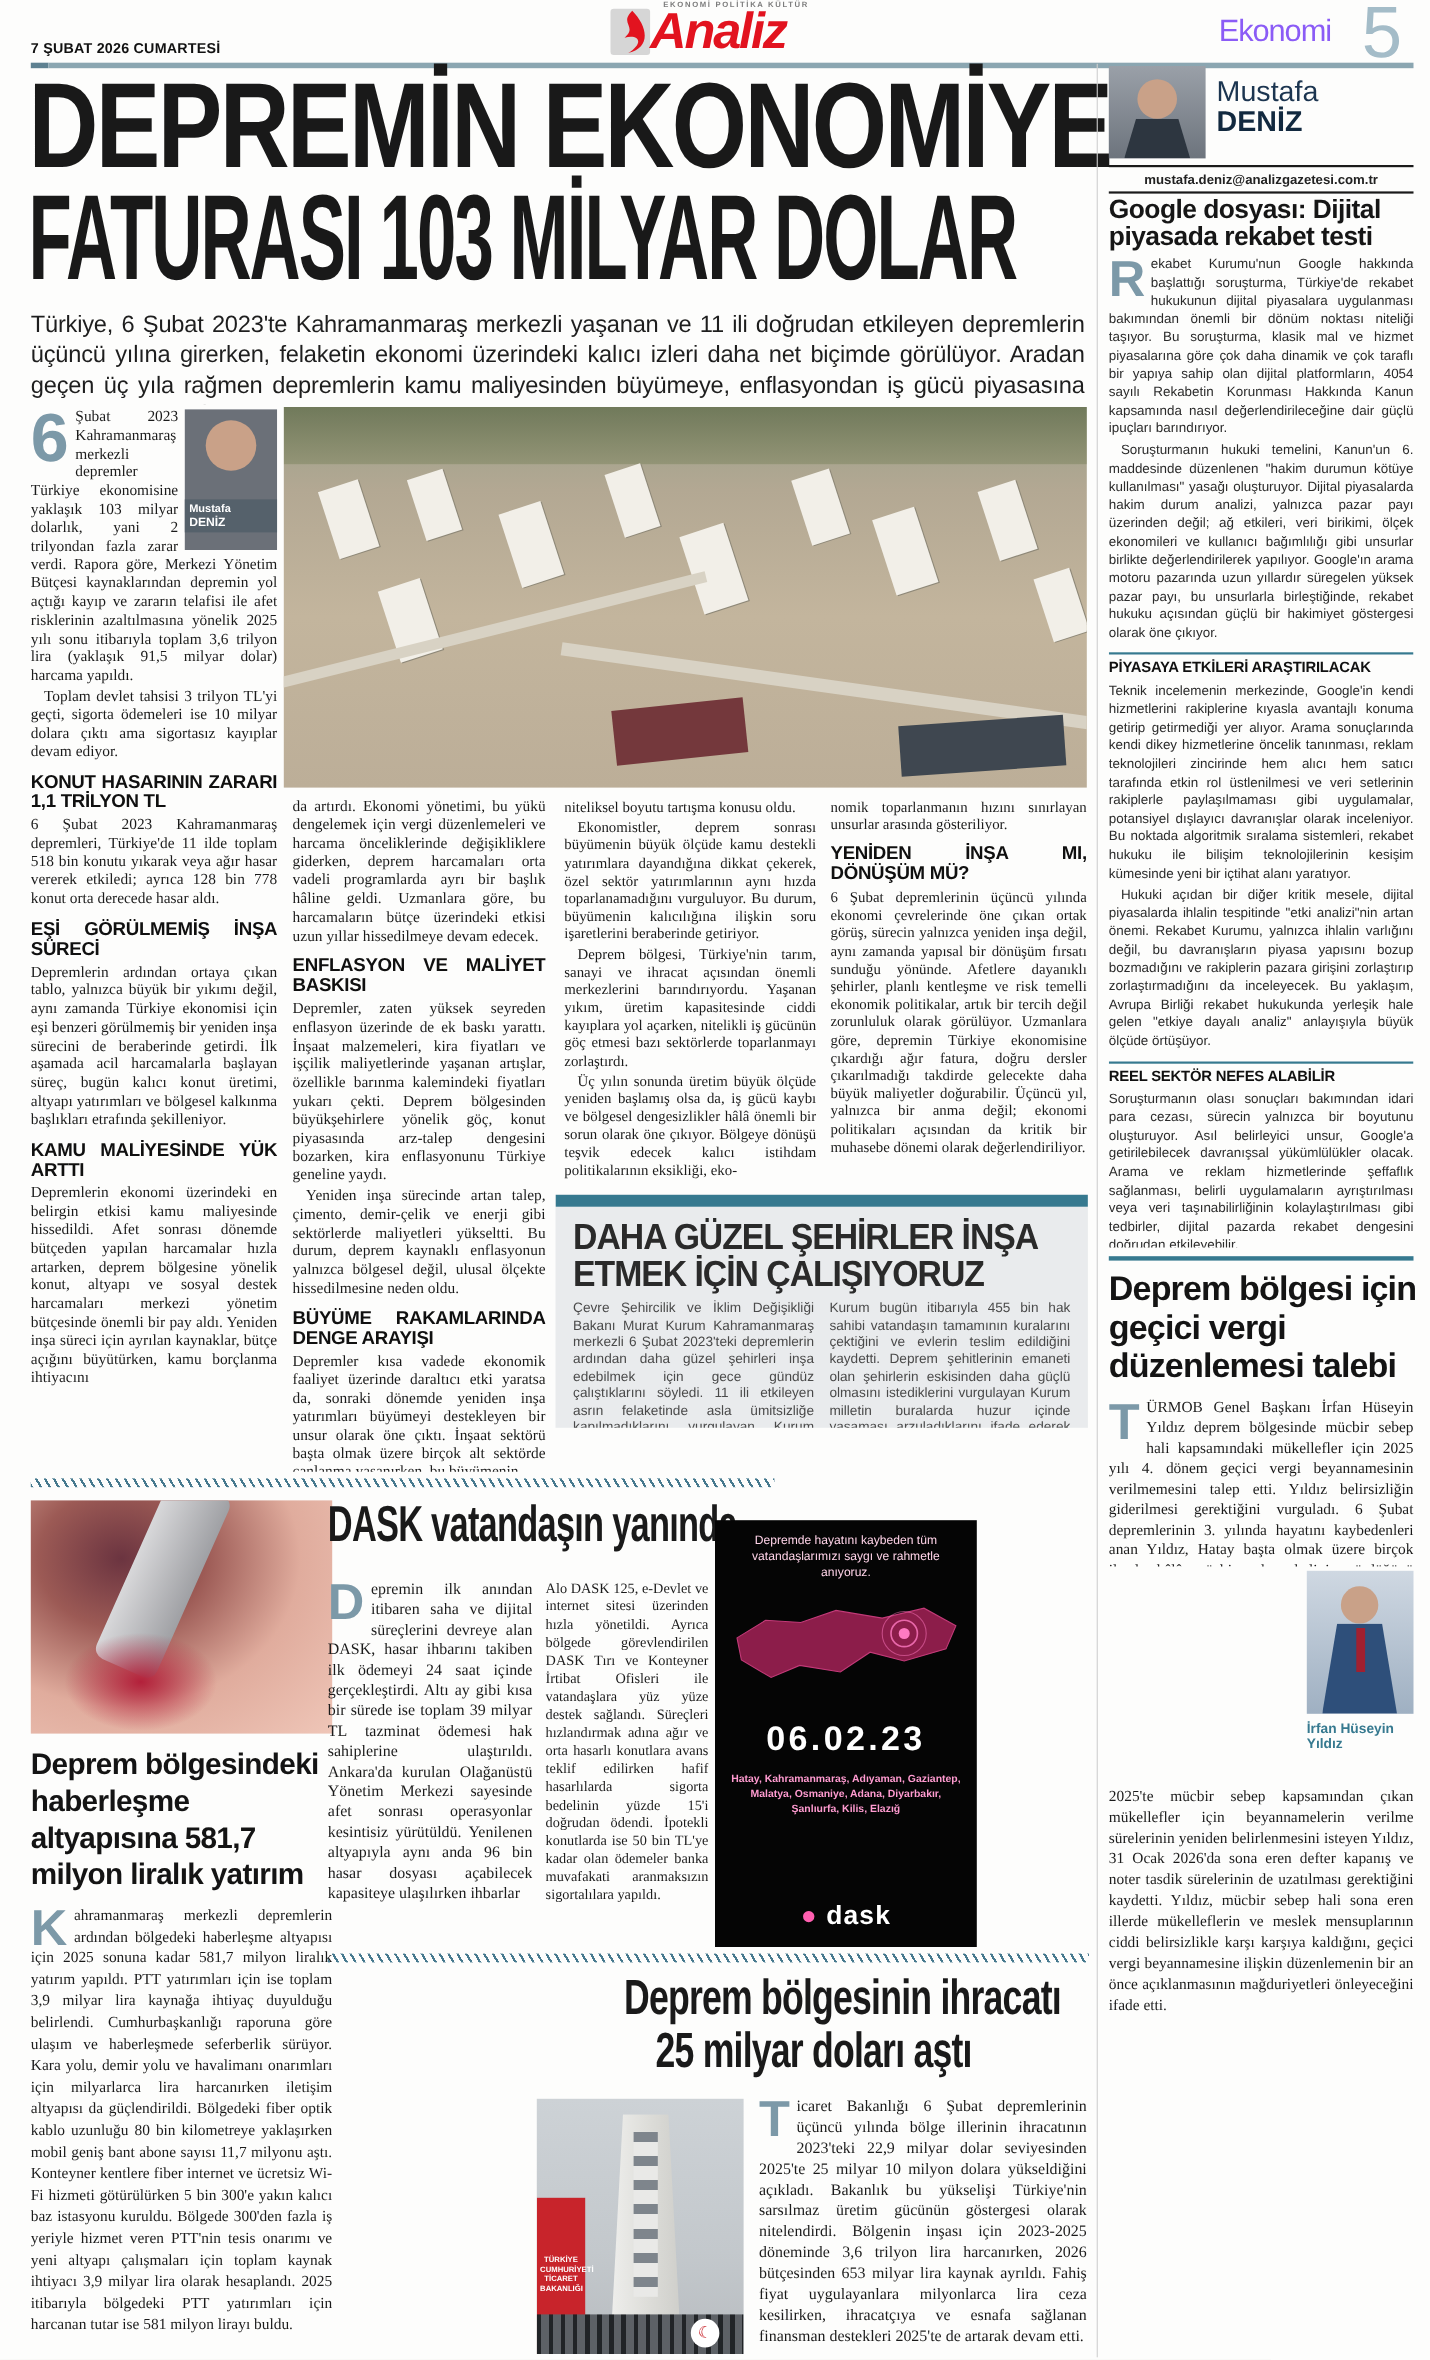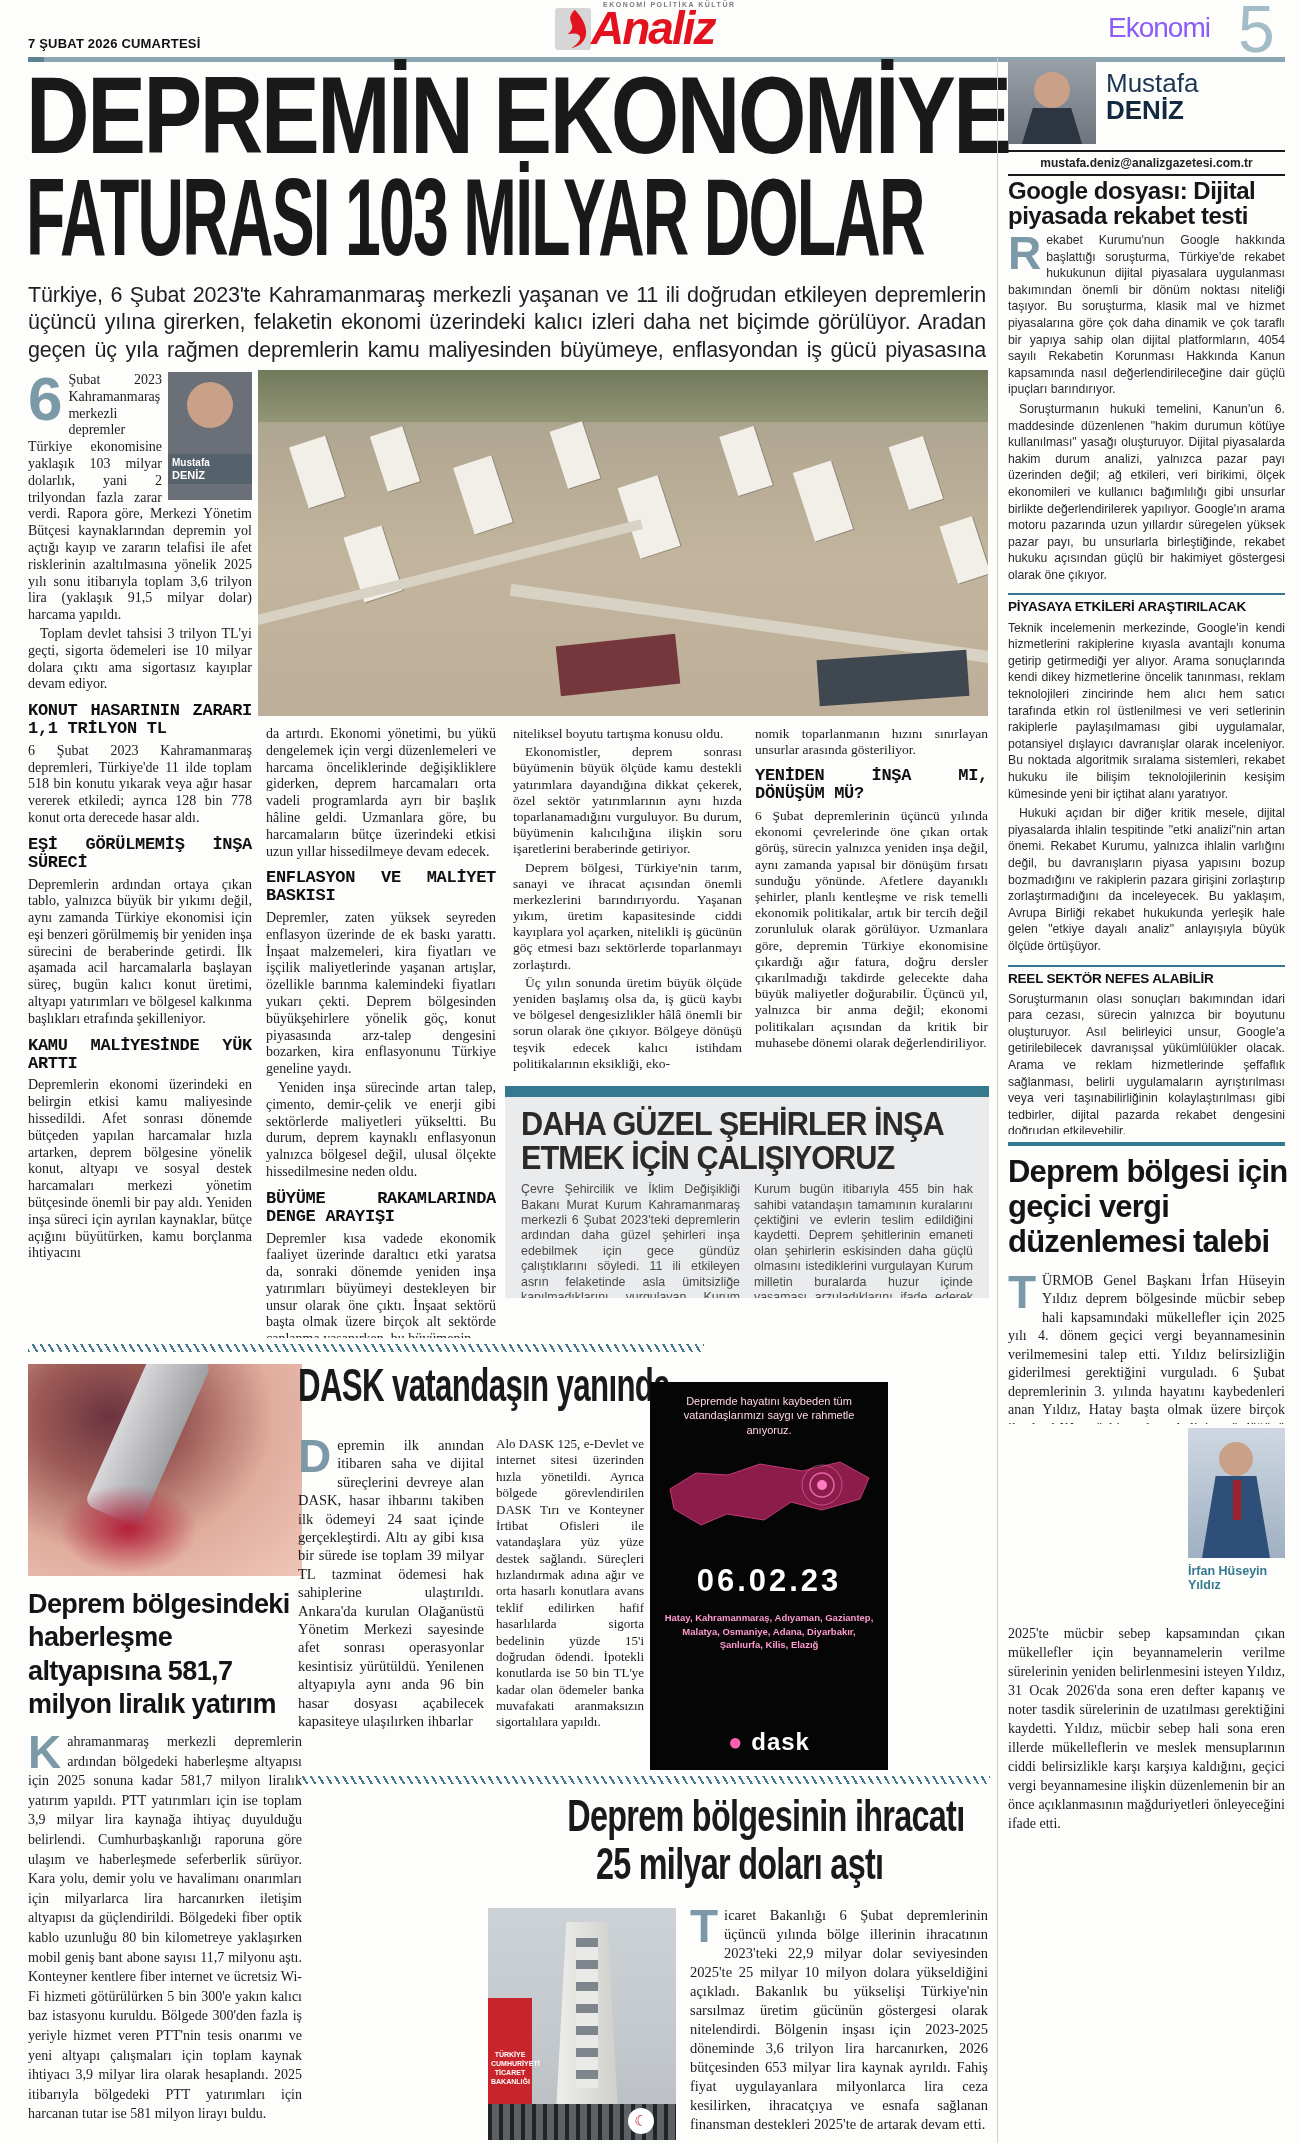--- a/index.html
+++ b/index.html
@@ -21,21 +21,21 @@
   .toprule-dark{background:#5e8191;height:5px;}
   
   .h1line{font-family:"Liberation Sans",sans-serif;font-weight:bold;color:#191919;
           font-size:110px;line-height:.93;letter-spacing:-3px;white-space:nowrap;
           transform-origin:left top;display:block;}
   .lead{font-family:"Liberation Sans",sans-serif;font-size:21.5px;line-height:1.27;color:#1e1e1e;letter-spacing:-.2px;}
   
   .bodycol{font-size:14px;line-height:1.2;}
   .bodycol p{margin:0 0 2px 0;}
   .bodycol p + p{text-indent:12px;}
-  .subhead{font-family:Liberation Mono, monospace;font-weight:bold;font-size:17px;line-height:1.05;
+  .subhead{font-family:Liberation Sans, sans-serif;font-weight:bold;font-size:17px;line-height:1.05;
            letter-spacing:-.3px;color:#101010;margin:9px 0 5px 0;}
   .dropcap{float:left;font-family:"Liberation Sans",sans-serif;font-weight:bold;color:#7c99a8;
            font-size:62px;line-height:.8;margin:2px 6px 0 0;}
   .dropcap.small{font-size:46px;}
   
   .photo{background:#b7ab96;}
   .thumb{width:84px;height:128px;float:right;margin:0 0 4px 6px;background:#6b7078;}
   .thumb .face,.pface{border-radius:50%;background:#c9a188;}
   .thumb-cap{background:#55616b;color:#fff;font-size:10px;font-weight:bold;line-height:1.15;
              padding:3px 4px;font-family:"Liberation Sans",sans-serif;}

